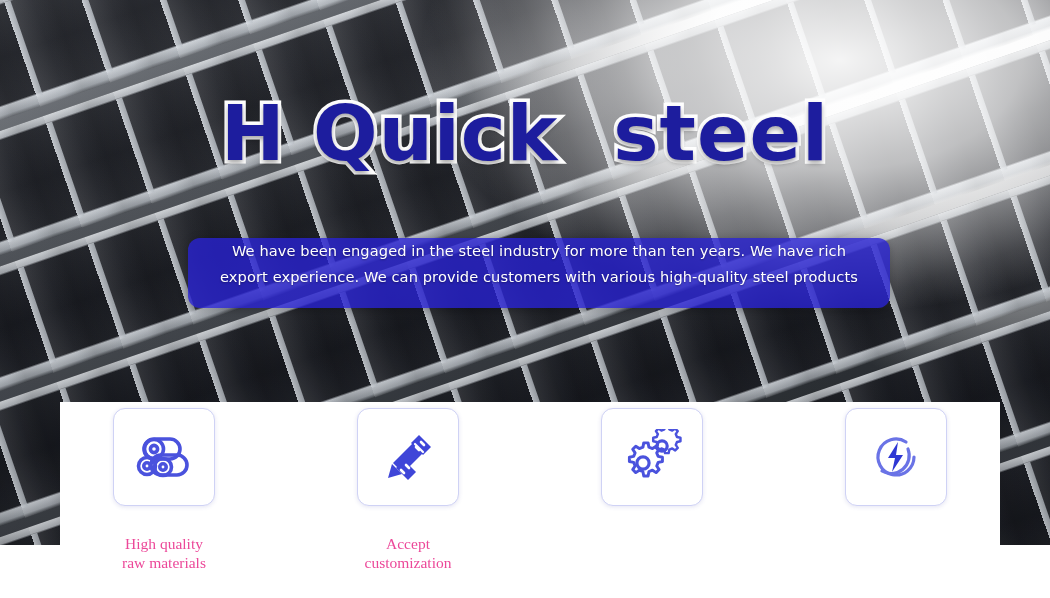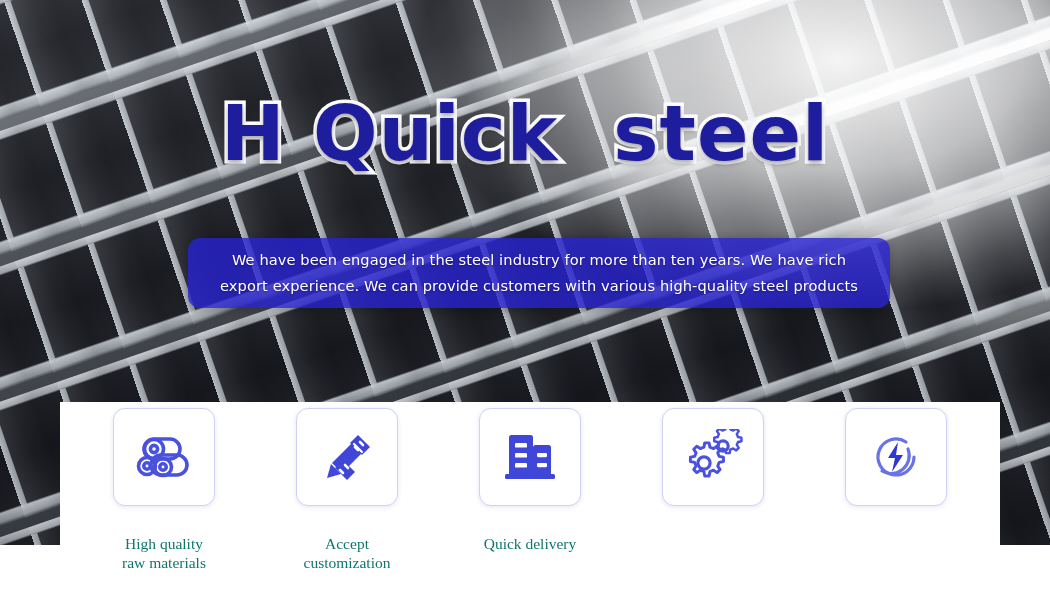--- a/index.html
+++ b/index.html
@@ -78,21 +78,21 @@
     line-height:1;
   }
 
   
   .desc-banner{
     position:absolute;left:188px;top:238px;
     width:702px;height:70px;
     background:rgba(40,34,210,.80);
     border-radius:12px;
     box-shadow:0 2px 10px rgba(0,0,0,.25);
-    display:flex;align-items:center;justify-content:center;
+    display:flex;align-items:flex-start;justify-content:center;
   }
   .desc-text{
     width:666px;
     text-align:center;
     color:#ffffff;
     font-family:"DejaVu Sans",sans-serif;
     font-size:14.6px;
     line-height:26px;
     letter-spacing:.1px;
     text-shadow:0 1px 2px rgba(0,0,0,.35);
@@ -129,21 +129,21 @@
     box-shadow:0 1px 4px rgba(90,90,180,.16);
     display:flex;align-items:center;justify-content:center;
   }
   .icon-box svg{display:block;}
   .feature-label{
     margin-top:28px;
     text-align:center;
     font-family:"Liberation Serif","DejaVu Serif",serif;
     font-size:15.5px;
     line-height:19px;
-    color:#0f766e;
+    color:#ec4899;
     white-space:pre-line;
   }
 </style>
 </head>
 <body>
 
 <div class="page">
 
   <div class="photo">
     <div class="stack">
@@ -214,42 +214,20 @@
             <g stroke="#ffffff" stroke-width="2.2" stroke-linecap="round">
               <path d="M36 15 l8 8"></path>
             </g>
           </svg>
         </span>
       </div>
       <div class="feature-label">Accept
 customization</div>
     </div>
 
-    <div class="feature">
-      <div class="icon-box">
-        <span>
-          <svg width="58" height="52" viewBox="0 0 58 52" fill="none">
-            <g fill="#3f46d8">
-              <rect x="8" y="4" width="24" height="42" rx="2.5"></rect>
-              <rect x="32" y="14" width="18" height="32" rx="2.5"></rect>
-              <rect x="4" y="43" width="32" height="5" rx="1.6"></rect>
-              <rect x="30" y="43" width="24" height="5" rx="1.6"></rect>
-            </g>
-            <g fill="#ffffff">
-              <rect x="14" y="12" width="12" height="4.6" rx="1.2"></rect>
-              <rect x="14" y="22" width="12" height="4.6" rx="1.2"></rect>
-              <rect x="14" y="32" width="12" height="4.6" rx="1.2"></rect>
-              <rect x="36" y="22" width="10" height="4.2" rx="1.1"></rect>
-              <rect x="36" y="32" width="10" height="4.2" rx="1.1"></rect>
-            </g>
-          </svg>
-        </span>
-      </div>
-      <div class="feature-label">Quick delivery</div>
-    </div>
 
     <div class="feature">
       <div class="icon-box">
         <span>
           <svg width="60" height="56" viewBox="0 0 60 56" fill="none" stroke="#4a52dd" stroke-width="3.2" stroke-linejoin="round">
             <path d="M20 22 l4.6 -.9 1.6 -3.9 -2.6 -3.9 3.3 -3.3 3.9 2.6 3.9 -1.6 .9 -4.6 h4.7 l.9 4.6 3.9 1.6 3.9 -2.6 3.3 3.3 -2.6 3.9 1.6 3.9 4.6 .9 v4.7 l-4.6 .9 -1.6 3.9 2.6 3.9 -3.3 3.3 -3.9 -2.6 -3.9 1.6 -.9 4.6 h-4.7 l-.9 -4.6 -3.9 -1.6 -3.9 2.6 -3.3 -3.3 2.6 -3.9 -1.6 -3.9 -4.6 -.9 z" transform="translate(16,-8) scale(0.76)"></path>
             <circle cx="40" cy="17" r="5.2"></circle>
             <path d="M20 22 l4.6 -.9 1.6 -3.9 -2.6 -3.9 3.3 -3.3 3.9 2.6 3.9 -1.6 .9 -4.6 h4.7 l.9 4.6 3.9 1.6 3.9 -2.6 3.3 3.3 -2.6 3.9 1.6 3.9 4.6 .9 v4.7 l-4.6 .9 -1.6 3.9 2.6 3.9 -3.3 3.3 -3.9 -2.6 -3.9 1.6 -.9 4.6 h-4.7 l-.9 -4.6 -3.9 -1.6 -3.9 2.6 -3.3 -3.3 2.6 -3.9 -1.6 -3.9 -4.6 -.9 z" transform="translate(-11,8) scale(0.92)"></path>
             <circle cx="21" cy="34" r="6.1"></circle>
           </svg>

